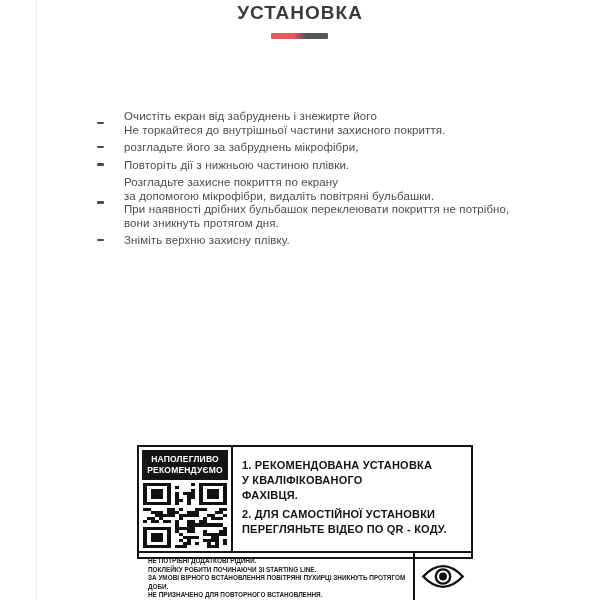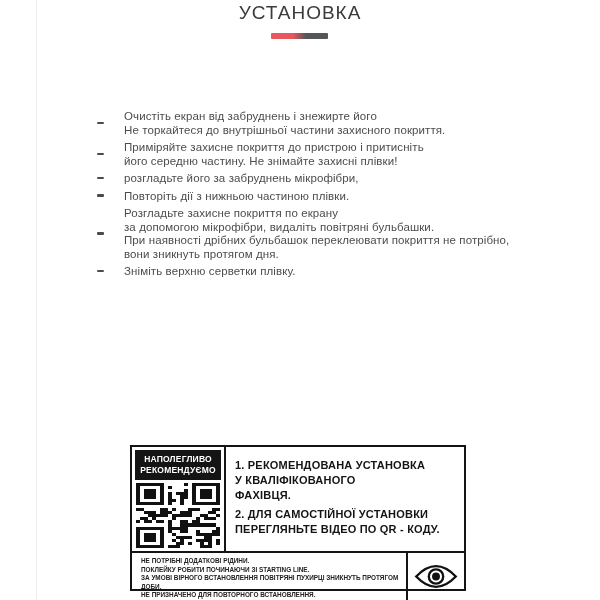--- a/index.html
+++ b/index.html
@@ -3,31 +3,31 @@
 <meta charset="utf-8">
 <style>
   * { margin:0; padding:0; box-sizing:border-box; }
   html,body { width:600px; height:600px; background:#ffffff; overflow:hidden;
               font-family:"Liberation Sans", sans-serif; }
   .canvas { position:relative; width:600px; height:600px; background:#fff; }
 
   .edge-line { position:absolute; left:36px; top:0; width:1px; height:600px; background:#ededed; }
 
   .title { position:absolute; top:2px; left:0; width:600px; text-align:center;
-           font-size:19px; font-weight:400; letter-spacing:1px; color:#3b3b3b; }
+           font-size:19px; font-weight:700; letter-spacing:1px; color:#3b3b3b; }
 
   .divider { position:absolute; top:33px; left:271px; width:57px; height:6px; border-radius:1px; }
 
   .instr-list { position:absolute; left:124px; top:110px; display:flex; flex-direction:column; gap:4px; }
   .instr-item { position:relative; }
   .dash { position:absolute; left:-27px; top:50%; margin-top:-2px; width:7px; height:2.6px;
           border-radius:1px; background:#4c4c4c; }
   .instr-text { font-size:11.5px; line-height:13.5px; color:#4c4c4c; letter-spacing:0.1px; }
 
-  .rec-box { position:absolute; left:130px; top:445px; width:336px; height:146px;
+  .rec-box { position:absolute; left:137px; top:445px; width:336px; height:114px;
              border:2px solid #141414; display:flex; flex-direction:column; background:#fff; }
   .rec-top { display:flex; height:104px; }
   .rec-left { width:94px; border-right:2px solid #141414; padding:3px; display:flex;
               flex-direction:column; align-items:center; }
   .rec-header { width:100%; height:30px; background:#141414; color:#ffffff;
                 display:flex; flex-direction:column; justify-content:center; align-items:center;
                 font-size:8.5px; line-height:10.5px; font-weight:700; letter-spacing:0.2px;
                 text-align:center; }
   .qr { margin-top:3px; }
   .rec-right { flex:1; padding:11px 6px 0 9px; }
@@ -55,27 +55,20 @@
       <div class="instr-item">
         <span class="dash"></span>
         <div class="instr-text">
           <div>Очистіть екран від забруднень і знежирте його</div>
           <div>Не торкайтеся до внутрішньої частини захисного покриття.</div>
         </div>
       </div>
       <div class="instr-item">
         <span class="dash"></span>
         <div class="instr-text">
-          <div>Приміряйте захисне покриття до пристрою і притисніть</div>
-          <div>його середню частину. Не знімайте захисні плівки!</div>
-        </div>
-      </div>
-      <div class="instr-item">
-        <span class="dash"></span>
-        <div class="instr-text">
           <div>розгладьте його за забруднень мікрофібри,</div>
         </div>
       </div>
       <div class="instr-item">
         <span class="dash"></span>
         <div class="instr-text">
           <div>Повторіть дії з нижньою частиною плівки.</div>
         </div>
       </div>
       <div class="instr-item">
@@ -83,21 +76,21 @@
         <div class="instr-text">
           <div>Розгладьте захисне покриття по екрану</div>
           <div>за допомогою мікрофібри, видаліть повітряні бульбашки.</div>
           <div>При наявності дрібних бульбашок переклеювати покриття не потрібно,</div>
           <div>вони зникнуть протягом дня.</div>
         </div>
       </div>
       <div class="instr-item">
         <span class="dash"></span>
         <div class="instr-text">
-          <div>Зніміть верхню серветки плівку.</div>
+          <div>Зніміть верхню захисну плівку.</div>
         </div>
       </div>
     </div>
 
   <div class="rec-box">
     <div class="rec-top">
       <div class="rec-left">
         <div class="rec-header">
             <div>НАПОЛЕГЛИВО</div>
             <div>РЕКОМЕНДУЄМО</div>

